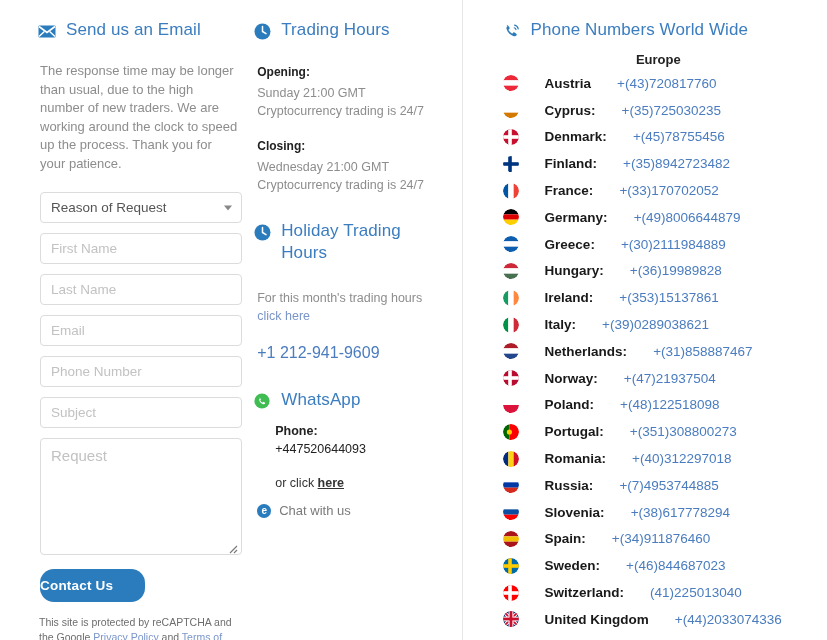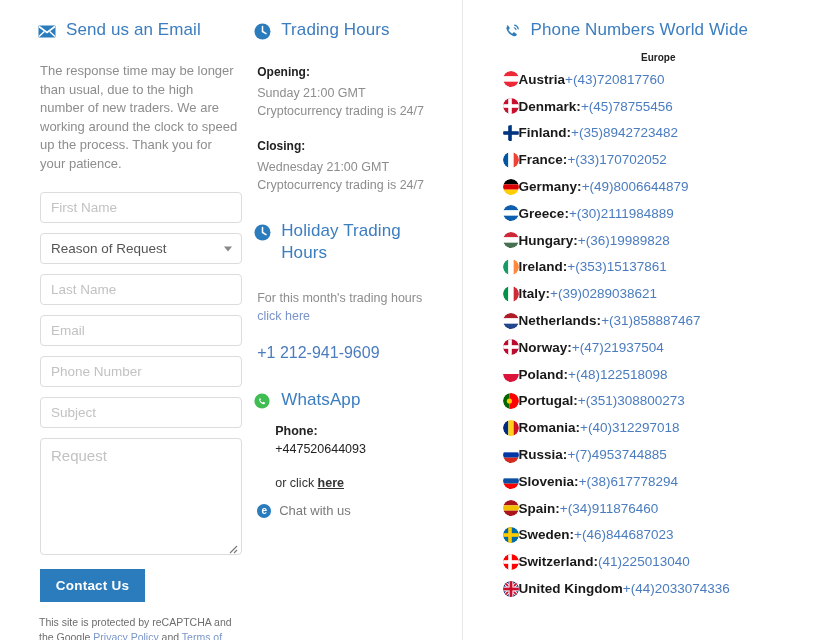--- a/index.html
+++ b/index.html
@@ -105,24 +105,23 @@
     width: 12px; height: 12px;
     color: #777;
   }
   .btn {
     width: 105px; height: 33px;
     background: #2b7cbc;
     color: #ffffff;
     font-size: 13.5px;
     font-weight: 700;
     border: none;
-    border-radius: 0;
+    border-radius: 14px;
     display: flex;
     align-items: center;
-    justify-content: center;
     cursor: pointer;
     letter-spacing: .2px;
   }
   .recaptcha {
     margin: 13px 0 0 1px;
     width: 195px;
     font-size: 10.5px;
     line-height: 14.5px;
     color: #6d6d6d;
   }
@@ -171,27 +170,27 @@
     background: #2b7cbc;
     display: inline-flex; align-items: center; justify-content: center;
     color: #fff; font-size: 10px; font-weight: 700;
   }
 
   
   .region {
     margin: 11px 0 0 3px;
     color: #222;
     font-weight: 700;
-    font-size: 10px;
+    font-size: 13px;
   }
   .plist { margin: 3px 0 0 0; padding: 0; list-style: none; }
   .prow {
     display: flex;
     align-items: center;
-    gap: 0;
+    gap: 26px;
     height: 26.8px;
     font-size: 13.5px;
     white-space: nowrap;
   }
   .prow .cname { color: #191919; font-weight: 700; }
   .prow .cnum  { color: #4a7cbf; }
   .flag {
     flex: 0 0 auto;
     width: 16px; height: 16px;
     border-radius: 50%;
@@ -217,27 +216,27 @@
           <path d="M1 11.5 L6.4 6.6 M17 11.5 L11.6 6.6" stroke="#ffffff" stroke-width="1.4" fill="none"></path>
         </svg>
       </span>
       <span class="htxt">Send us an Email</span>
     </div>
 
     <div class="intro">The response time may be longer than usual, due to the high number of new traders. We are working around the clock to speed up the process. Thank you for your patience.</div>
 
     <div class="form">
 
-      <div class="field">
-        <span>First Name</span>
-      </div>
-
       <div class="field select">
         <span>Reason of Request</span>
         <span class="caret"></span>
+      </div>
+
+      <div class="field">
+        <span>First Name</span>
       </div>
 
       <div class="field">
         <span>Last Name</span>
       </div>
 
       <div class="field">
         <span>Email</span>
       </div>
 
@@ -350,20 +349,36 @@
                 <rect x="0" y="5.34" width="16" height="5.33" fill="#ffffff"></rect>
                 <rect x="0" y="10.67" width="16" height="5.33" fill="#ed2939"></rect>
               </g>
             </svg></span>
           <span class="cname">Austria</span>
           <span class="cnum">+(43)720817760</span>
         </li>
         <li class="prow">
           <span class="flag"><svg viewBox="0 0 16 16" width="16" height="16">
               <defs>
+                <clipPath id="c_flag-cyprus">
+                  <circle cx="8" cy="8" r="8"></circle>
+                </clipPath>
+              </defs>
+              <g clip-path="url(#c_flag-cyprus)">
+                <rect x="0" y="0" width="16" height="5.34" fill="#ffffff"></rect>
+                <rect x="0" y="5.34" width="16" height="5.33" fill="#ffffff"></rect>
+                <rect x="0" y="10.67" width="16" height="5.33" fill="#d57800"></rect>
+              </g>
+            </svg></span>
+          <span class="cname">Cyprus:</span>
+          <span class="cnum">+(35)725030235</span>
+        </li>
+        <li class="prow">
+          <span class="flag"><svg viewBox="0 0 16 16" width="16" height="16">
+              <defs>
                 <clipPath id="c_flag-denmark">
                   <circle cx="8" cy="8" r="8"></circle>
                 </clipPath>
               </defs>
               <g clip-path="url(#c_flag-denmark)">
                 <rect x="0" y="0" width="16" height="16" fill="#c8102e"></rect>
                 <rect x="0" y="6.2" width="16" height="3.6" fill="#ffffff"></rect>
                 <rect x="5.2" y="0" width="3.6" height="16" fill="#ffffff"></rect>
               </g>
             </svg></span>

